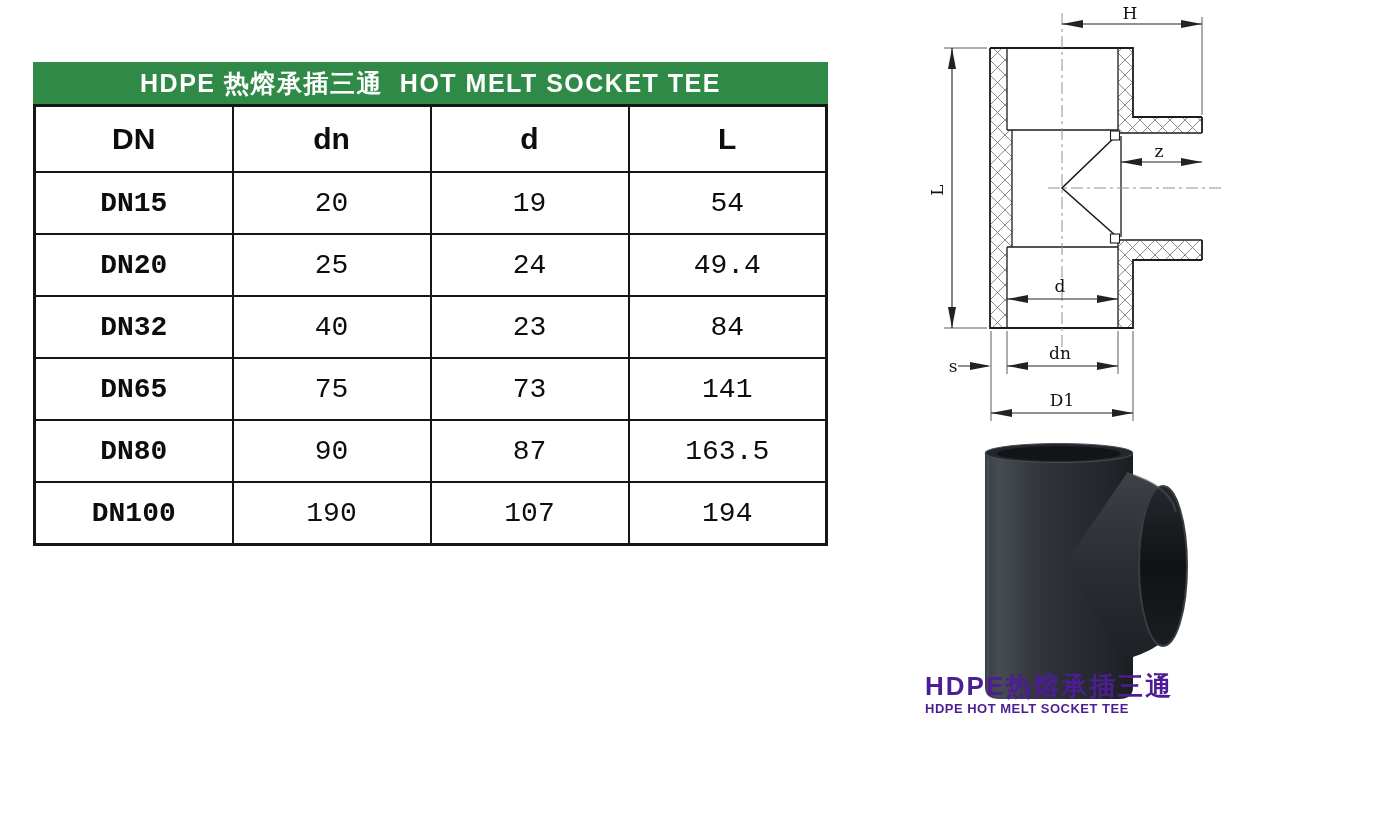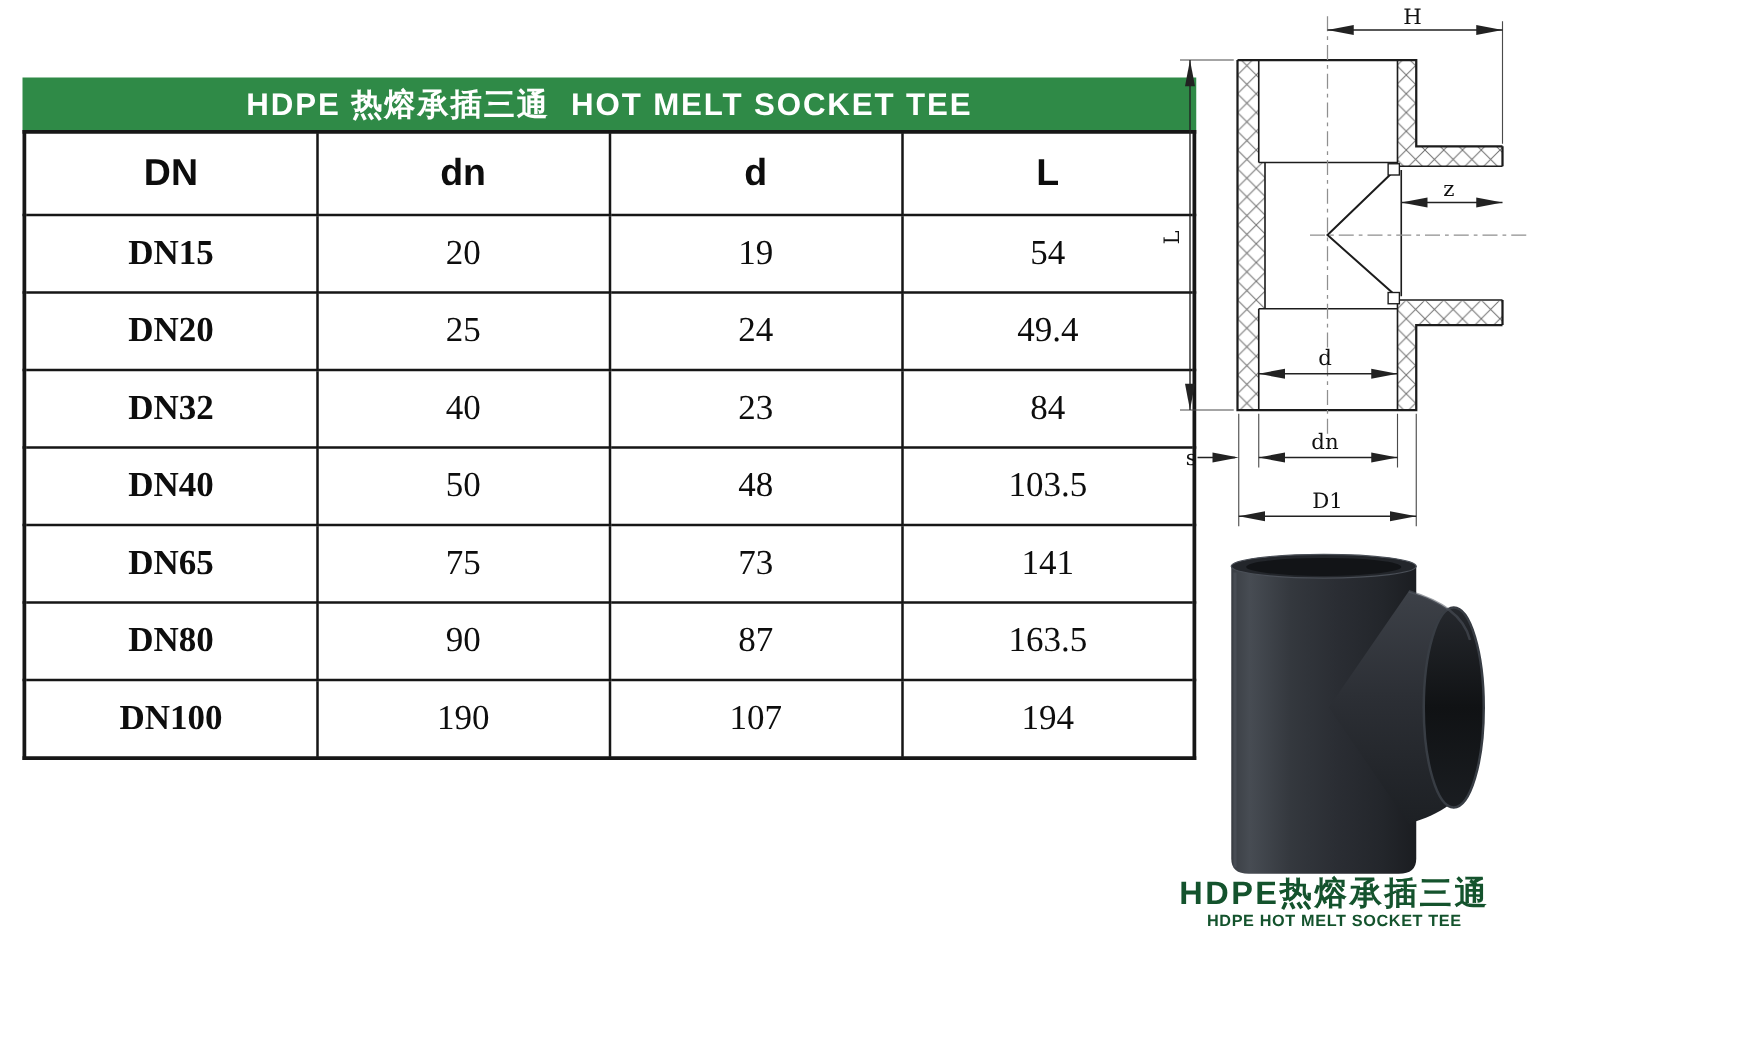--- a/index.html
+++ b/index.html
@@ -1,43 +1,43 @@
 <!DOCTYPE html>
 <html><head>
 <meta charset="utf-8">
 <style>
   html,body { margin:0; padding:0; background:#ffffff; }
   .sheet {
     position:relative; width:1397px; height:839px; background:#ffffff;
     font-family:"Liberation Sans", sans-serif; overflow:hidden;
   }
   
-  .table-block { position:absolute; left:18px; top:62px; width:939px; }
+  .table-block { position:absolute; left:33px; top:62px; width:795px; }
   .title-bar {
     height:42px; background:#2f8a47; color:#ffffff;
     display:flex; align-items:center; justify-content:center;
     font-size:25px; font-weight:bold; letter-spacing:1.5px;
     white-space:pre;
   }
   table.spec { width:100%; border-collapse:collapse; table-layout:fixed; border:3px solid #161616; }
   table.spec th, table.spec td {
     border:2px solid #161616; text-align:center; vertical-align:middle;
     color:#0d0d0d; padding:0;
   }
   table.spec th { height:64px; font-size:30px; font-weight:bold; }
-  table.spec td { height:60px; font-size:28px; font-weight:normal; font-family:Liberation Serif, serif; }
+  table.spec td { height:60px; font-size:28px; font-weight:normal; font-family:Liberation Mono, monospace; }
   table.spec td.dncol { font-weight:bold; }
   
   .diagram-svg { position:absolute; left:925px; top:0; width:320px; height:435px; }
   .diagram-svg text { font-family:"DejaVu Serif", serif; font-size:17px; fill:#111111; }
   
   .photo-svg { position:absolute; left:950px; top:435px; width:260px; height:270px; }
   .caption-block {
-    position:absolute; left:925px; top:700px; width:285px; text-align:center;
-    color:#14532d; line-height:1.15;
+    position:absolute; left:925px; top:672px; width:285px; 
+    color:#4c1d95; line-height:1.15;
   }
   .caption-zh { font-size:26px; font-weight:bold; letter-spacing:2px; white-space:nowrap; }
   .caption-en { font-size:13px; font-weight:bold; letter-spacing:0.5px; white-space:nowrap; }
 </style>
 </head>
 <body>
 
 <div class="sheet">
 
   <div class="table-block">
@@ -64,26 +64,20 @@
           <td class="dncol">DN20</td>
           <td>25</td>
           <td>24</td>
           <td>49.4</td>
         </tr>
         <tr>
           <td class="dncol">DN32</td>
           <td>40</td>
           <td>23</td>
           <td>84</td>
-        </tr>
-        <tr>
-          <td class="dncol">DN40</td>
-          <td>50</td>
-          <td>48</td>
-          <td>103.5</td>
         </tr>
         <tr>
           <td class="dncol">DN65</td>
           <td>75</td>
           <td>73</td>
           <td>141</td>
         </tr>
         <tr>
           <td class="dncol">DN80</td>
           <td>90</td>

